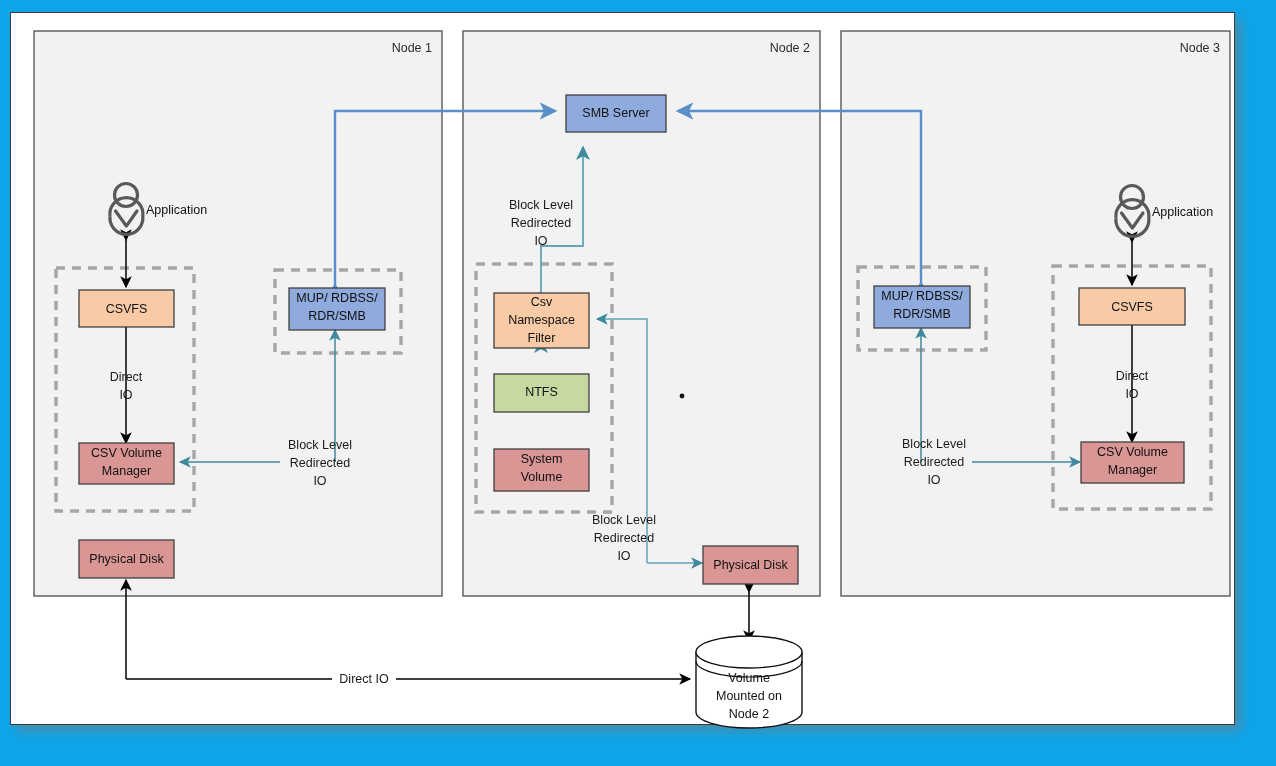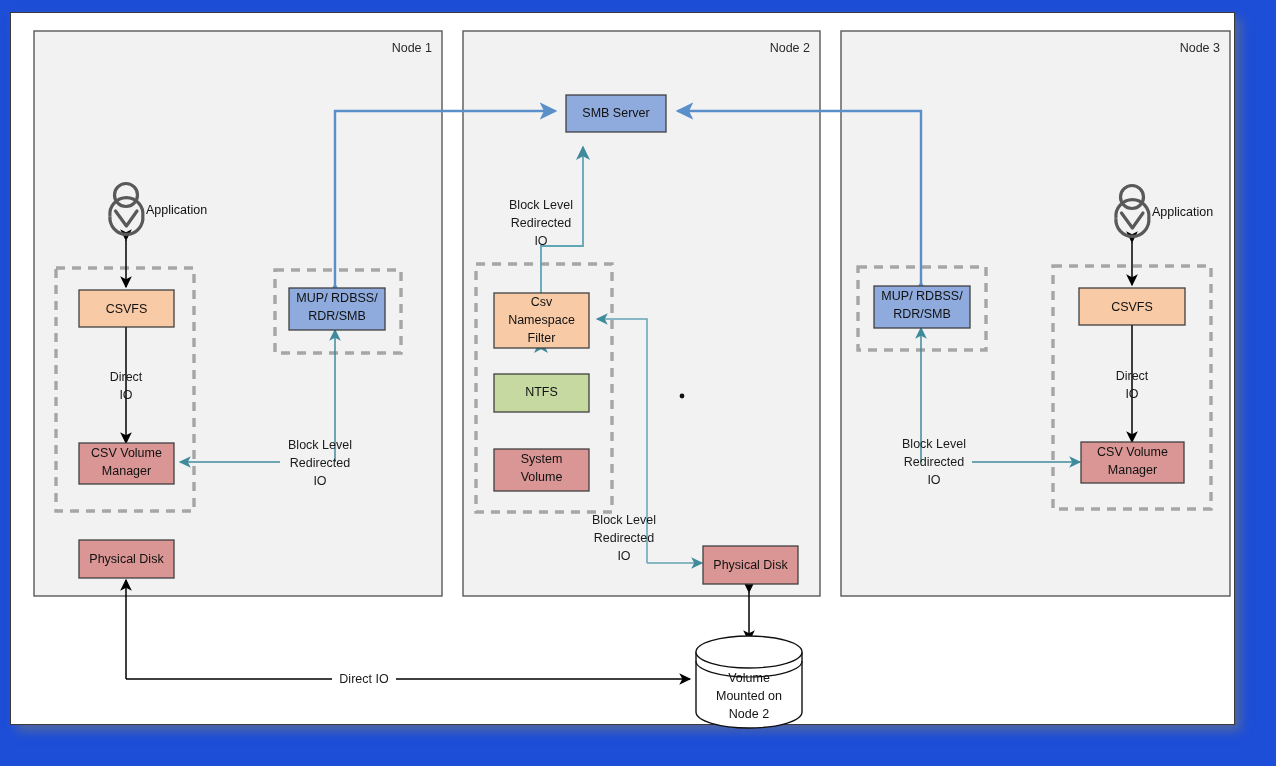--- a/index.html
+++ b/index.html
@@ -6,21 +6,21 @@
     margin: 0; padding: 0;
     width: 1276px; height: 766px;
     background: #ffffff;
     font-family: "Liberation Sans", sans-serif;
     overflow: hidden;
   }
   #stage {
     position: relative;
     width: 1276px;
     height: 766px;
-    background: #1d4ed8;
+    background: #0ea5e9;
   }
   
   #slide-frame {
     position: absolute;
     left: 10px; top: 12px;
     width: 1225px; height: 713px;
     background: #ffffff;
     border: 1px solid #3b3b3b;
     box-shadow: 6px 6px 10px rgba(120,120,120,0.55);
     box-sizing: border-box;

